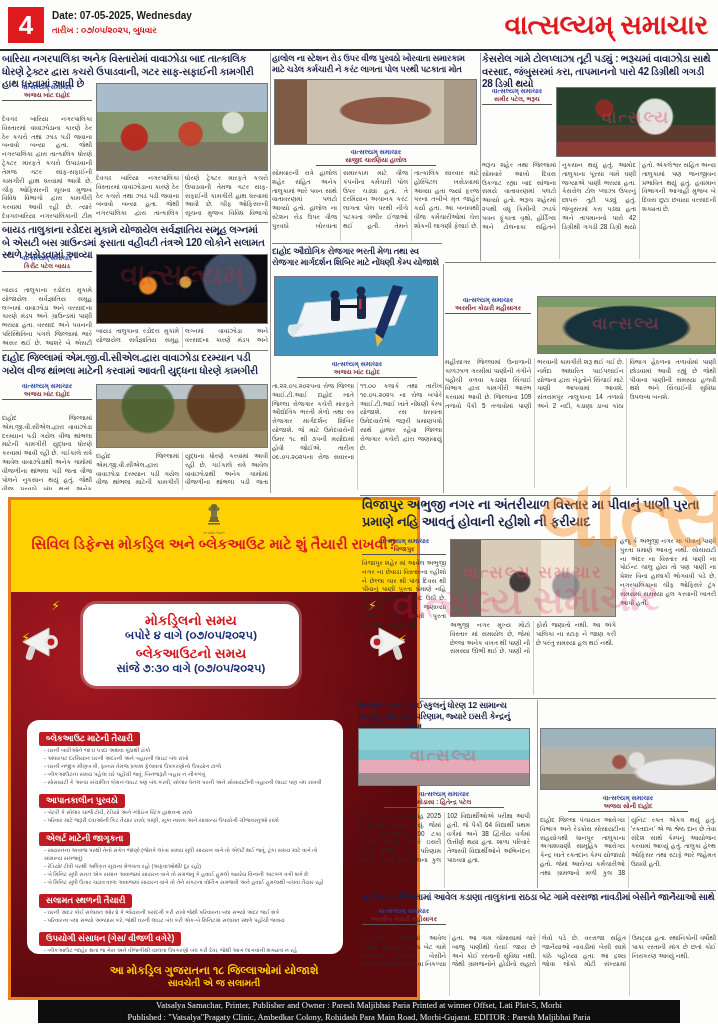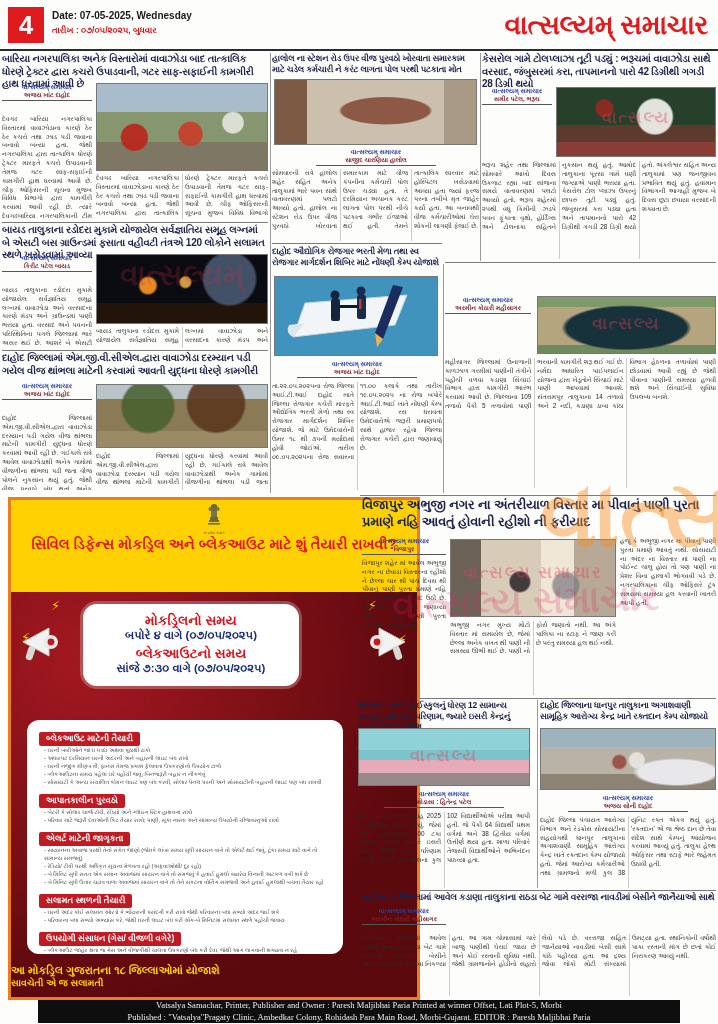--- a/index.html
+++ b/index.html
@@ -73,21 +73,21 @@
   .timepanel .tm{font-size:11.5px;font-weight:bold;color:#1b2d74;margin-bottom:4px;}
   .mega{position:absolute;top:112px;}
   .bolt{position:absolute;color:#ffd102;font-size:13px;}
   .adpanel{position:absolute;left:16px;top:220px;width:316px;height:234px;background:#fff;border-radius:12px;
     padding:7px 11px;box-sizing:border-box;overflow:hidden;}
   .chip{display:inline-block;background:#c21a22;color:#fff;font-weight:bold;font-size:8.5px;
     padding:1px 7px 2px;border-radius:2px;margin:2px 1px 1px;}
   .adpanel ul{margin:0 0 2px 6px;padding:0;list-style:none;}
   .adpanel li{font-size:5.5px;line-height:1.45;color:#3a3a3a;}
   .adpanel li:before{content:"-  ";}
-  .adfoot{position:absolute;left:0;right:0;bottom:8px;color:#ffd102;margin-top:42px;}
+  .adfoot{position:absolute;left:0;right:0;bottom:8px;text-align:center;color:#ffd102;margin-top:42px;}
   .adfoot .f1{font-size:11px;font-weight:bold;}
   .adfoot .f2{font-size:9.5px;font-weight:bold;}
   
   .wmk{position:absolute;pointer-events:none;font-weight:bold;z-index:6;}
   
   #footer{position:absolute;left:38px;top:1000px;width:642px;height:23px;background:#0e0e0e;color:#eee;
     text-align:center;font-family:"Liberation Serif","DejaVu Serif",serif;}
   #footer div{font-size:8.6px;line-height:11.5px;white-space:nowrap;overflow:hidden;}
 </style>
 </head>
@@ -323,21 +323,20 @@
       <span class="wm" data-interactable="false">વાત્સલ્ય</span>
     </div>
     <div class="byl" style="left:26px;top:90px;width:120px" data-interactable="false">
       <div class="c" data-interactable="false">વાત્સલ્યમ્ સમાચાર</div>
       <div class="r" data-interactable="false">મોડાસા : હિતેન્દ્ર પટેલ</div>
     </div>
     <div class="t cols2" style="left:0;top:112px;width:172px;height:76px" data-interactable="false">ધોરણ 12 સામાન્ય પ્રવાહ 2025 નું પરિણામ જાહેર થયું. જેમાં ઇસરી હાઈસ્કૂલનું 100 ટકા પરિણામ આવ્યું જ્યારે ઇસરી કેન્દ્રનું 97.51 ટકા પરિણામ આવ્યું. ઇસરી હાઈસ્કૂલના કુલ 102 વિદ્યાર્થીઓએ પરીક્ષા આપી હતી. જે પૈકી 64 વિદ્યાર્થી પ્રથમ વર્ગમાં અને 38 દ્વિતીય વર્ગમાં ઉત્તીર્ણ થયા હતા. શાળા પરિવારે તેજસ્વી વિદ્યાર્થીઓને અભિનંદન પાઠવ્યા હતા.</div>
   </section>
 
   <section class="story" style="left:540px;top:700px;width:176px;height:188px" data-interactable="false">
-    <h2 class="hl h85" data-interactable="false">દાહોદ જિલ્લાના ધાનપુર તાલુકાના અગાશવાણી સામૂહિક આરોગ્ય કેન્દ્ર ખાતે રક્તદાન કેમ્પ યોજાયો</h2>
     <div class="ph p-camp" style="left:0;top:28px;width:176px;height:62px" data-interactable="false"></div>
     <div class="byl" style="left:28px;top:94px;width:120px" data-interactable="false">
       <div class="c" data-interactable="false">વાત્સલ્યમ્ સમાચાર</div>
       <div class="r" data-interactable="false">અજય સોની દાહોદ</div>
     </div>
     <div class="t cols2" style="left:0;top:116px;width:176px;height:72px" data-interactable="false">દાહોદ જિલ્લા પંચાયત આરોગ્ય વિભાગ અને રેડક્રોસ સોસાયટીના સહયોગથી ધાનપુર તાલુકાના અગાશવાણી સામૂહિક આરોગ્ય કેન્દ્ર ખાતે રક્તદાન કેમ્પ યોજાયો હતો. જેમાં આરોગ્ય કર્મચારીઓ તથા ગ્રામજનો મળી કુલ 38 યુનિટ રક્ત એકત્ર થયું હતું. 'રક્તદાન' એ જ શ્રેષ્ઠ દાન છે તેવા સંદેશ સાથે કેમ્પનું આયોજન કરવામાં આવ્યું હતું. તાલુકા હેલ્થ ઓફિસર તથા સ્ટાફે ભારે જહેમત ઉઠાવી હતી.</div>
   </section>
 
   <section class="story" style="left:362px;top:892px;width:354px;height:106px" data-interactable="false">
     <h2 class="hl h9n" data-interactable="false">મહીસાગર જિલ્લામાં આવેલ કડાણા તાલુકાના રાઠડા બેટ ગામે વરરાજા નાવડીમાં બેસીને જાનૈયાઓ સાથે પરણવા નિકળ્યા</h2>

